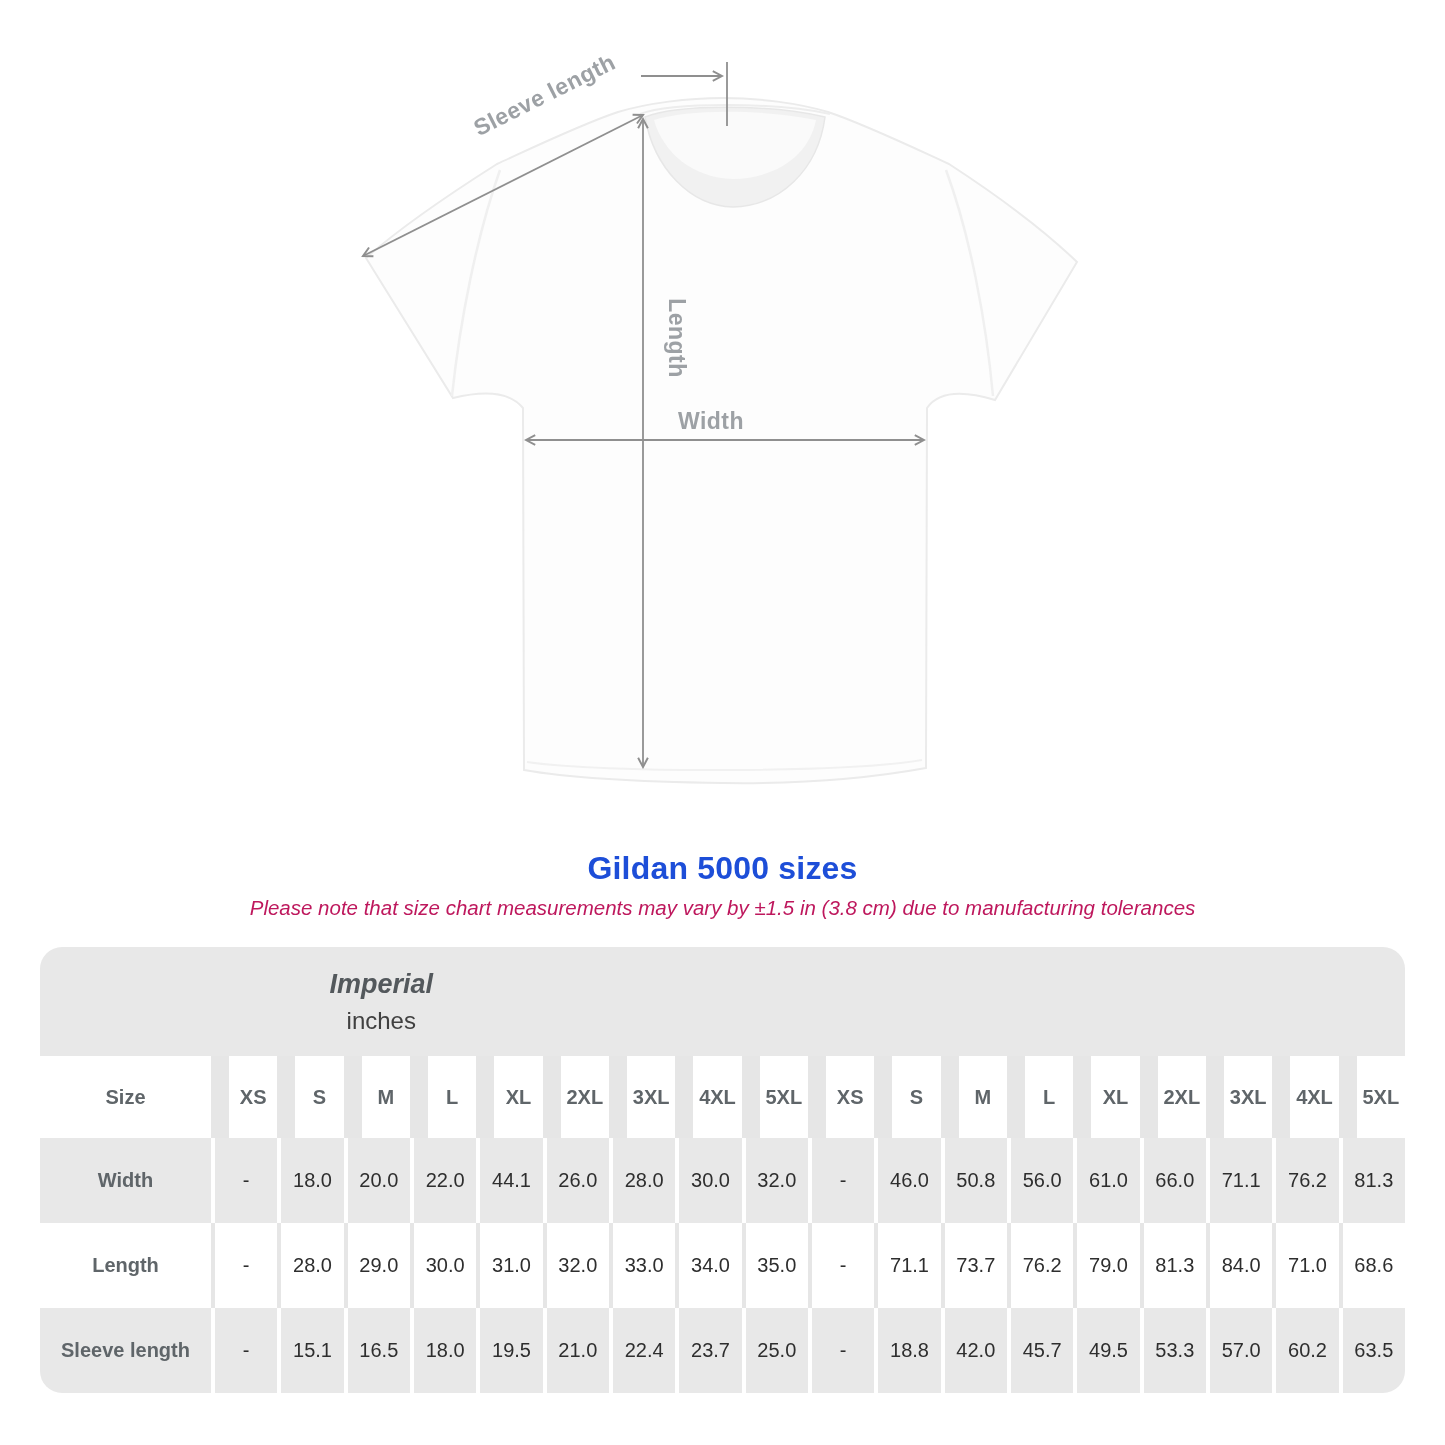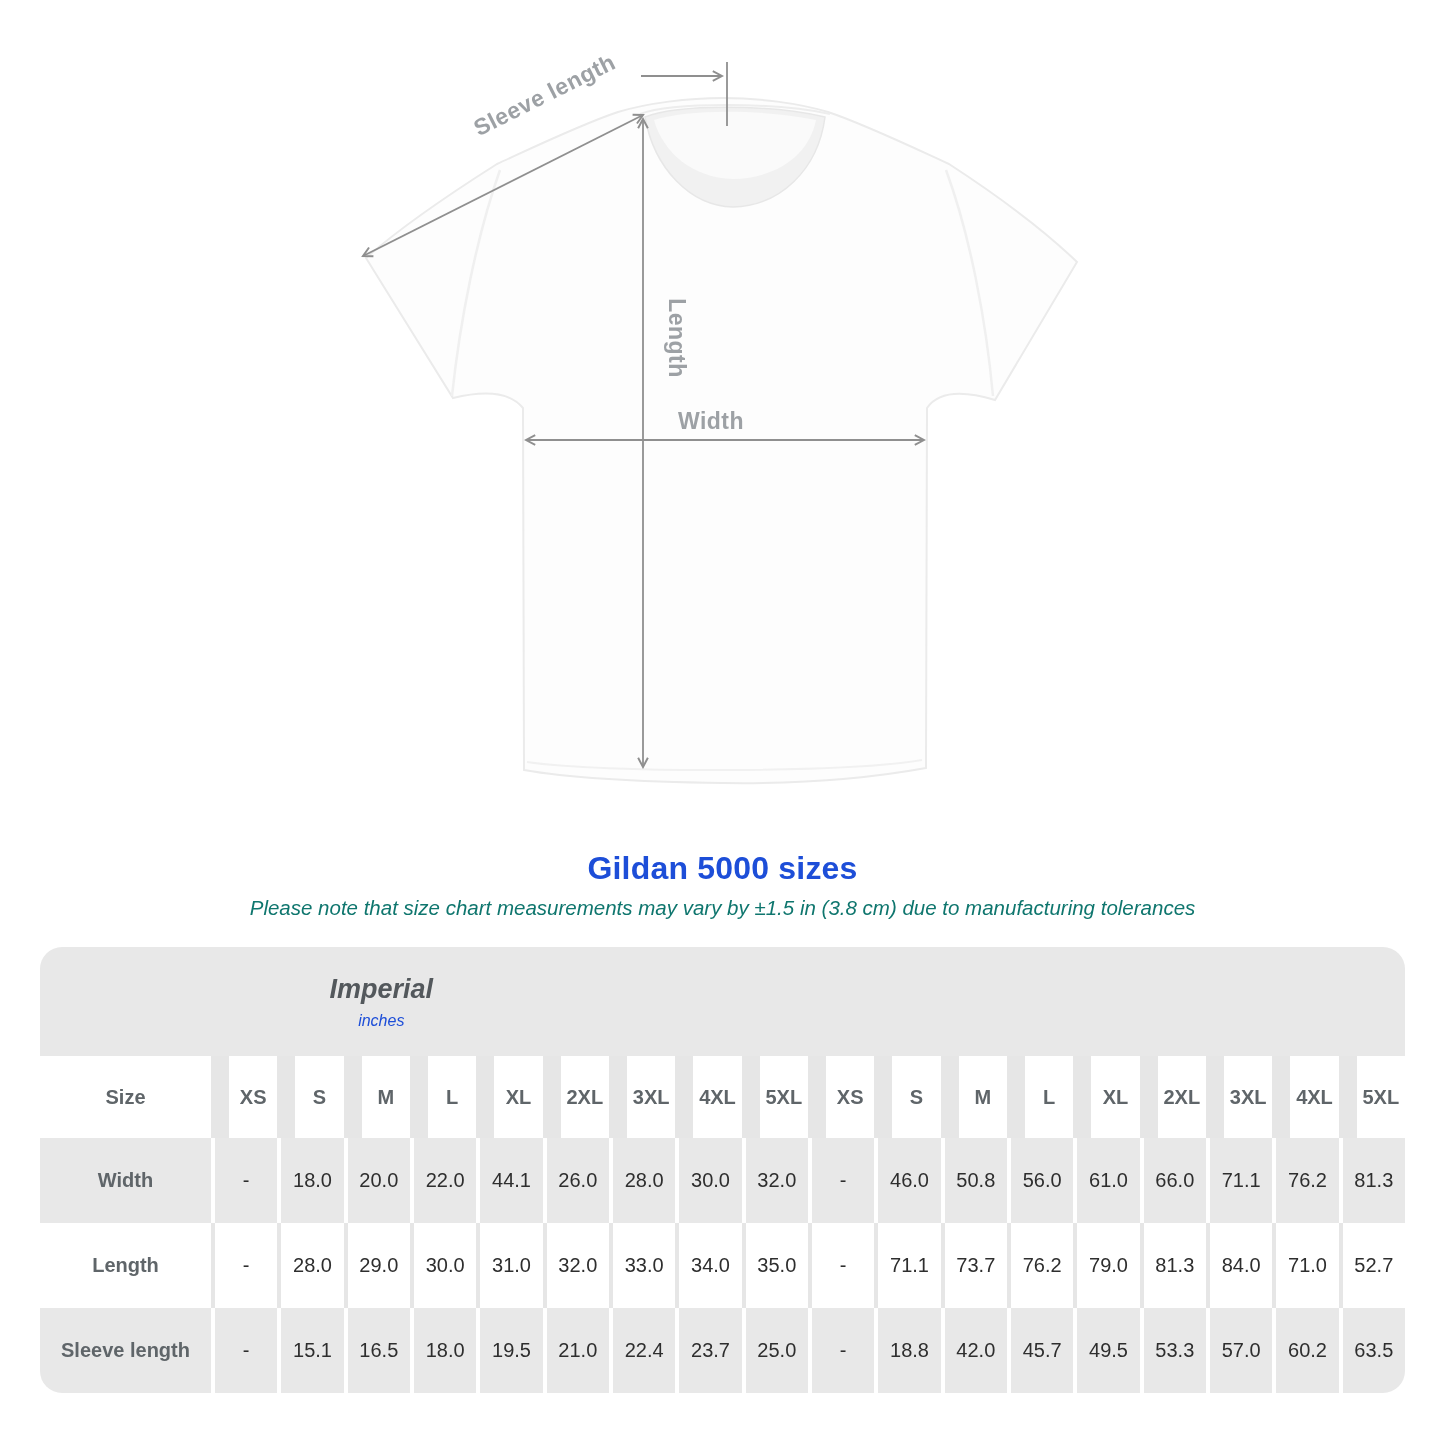--- a/index.html
+++ b/index.html
@@ -25,21 +25,21 @@
     font-size: 32px;
     font-weight: bold;
     color: #1d4ed8;
     letter-spacing: 0.2px;
   }
   .page-subtitle {
     margin: 9px 0 0 0;
     text-align: center;
     font-style: italic;
     font-size: 20.5px;
-    color: #0f766e;
+    color: #be185d;
   }
   .size-table {
     width: 1365px;
     margin: 27px auto 0 auto;
     border-radius: 22px;
     overflow: hidden;
   }
   .band {
     display: grid;
     grid-template-columns: 1fr 1fr;
@@ -53,23 +53,22 @@
     justify-content: center;
     gap: 7px;
   }
   .sec-name {
     font-size: 27px;
     font-weight: bold;
     font-style: italic;
     color: #53585c;
   }
   .sec-unit {
-    font-size: 16px;
-    font-style: italic;
-    color: #1d4ed8;
+    font-size: 24px;
+    color: #404040;
   }
   .trow {
     display: grid;
     grid-template-columns: 171px repeat(18, 1fr);
     column-gap: 4px;
   }
   .trow.row-white { background: #e6e6e6; }   
   .trow.row-gray  { background: #ffffff; }   
   .row-white > .cell { background: #ffffff; }
   .row-gray  > .cell { background: #e8e8e8; }
@@ -212,21 +211,21 @@
           <div class="cell">34.0</div>
           <div class="cell">35.0</div>
           <div class="cell">-</div>
           <div class="cell">71.1</div>
           <div class="cell">73.7</div>
           <div class="cell">76.2</div>
           <div class="cell">79.0</div>
           <div class="cell">81.3</div>
           <div class="cell">84.0</div>
           <div class="cell">71.0</div>
-          <div class="cell">52.7</div>
+          <div class="cell">68.6</div>
         </div>
         <div class="trow drow row-gray">
           <div class="cell label-cell">Sleeve length</div>
           <div class="cell">-</div>
           <div class="cell">15.1</div>
           <div class="cell">16.5</div>
           <div class="cell">18.0</div>
           <div class="cell">19.5</div>
           <div class="cell">21.0</div>
           <div class="cell">22.4</div>

